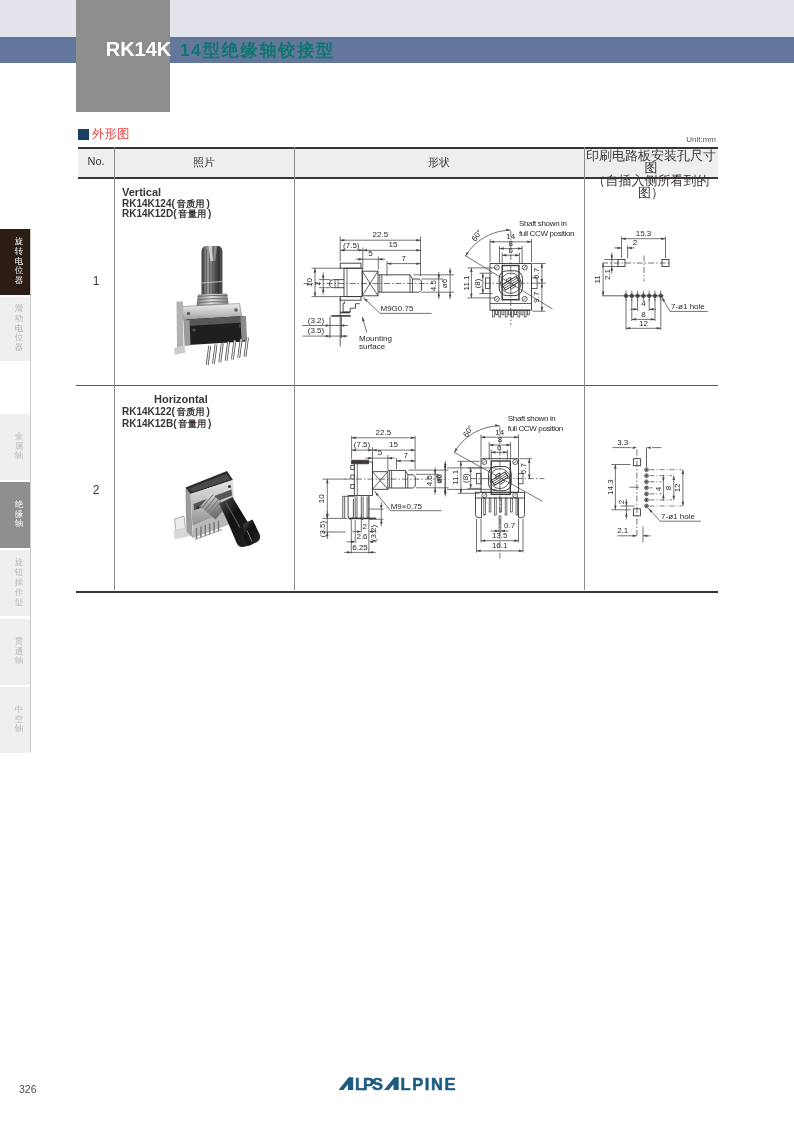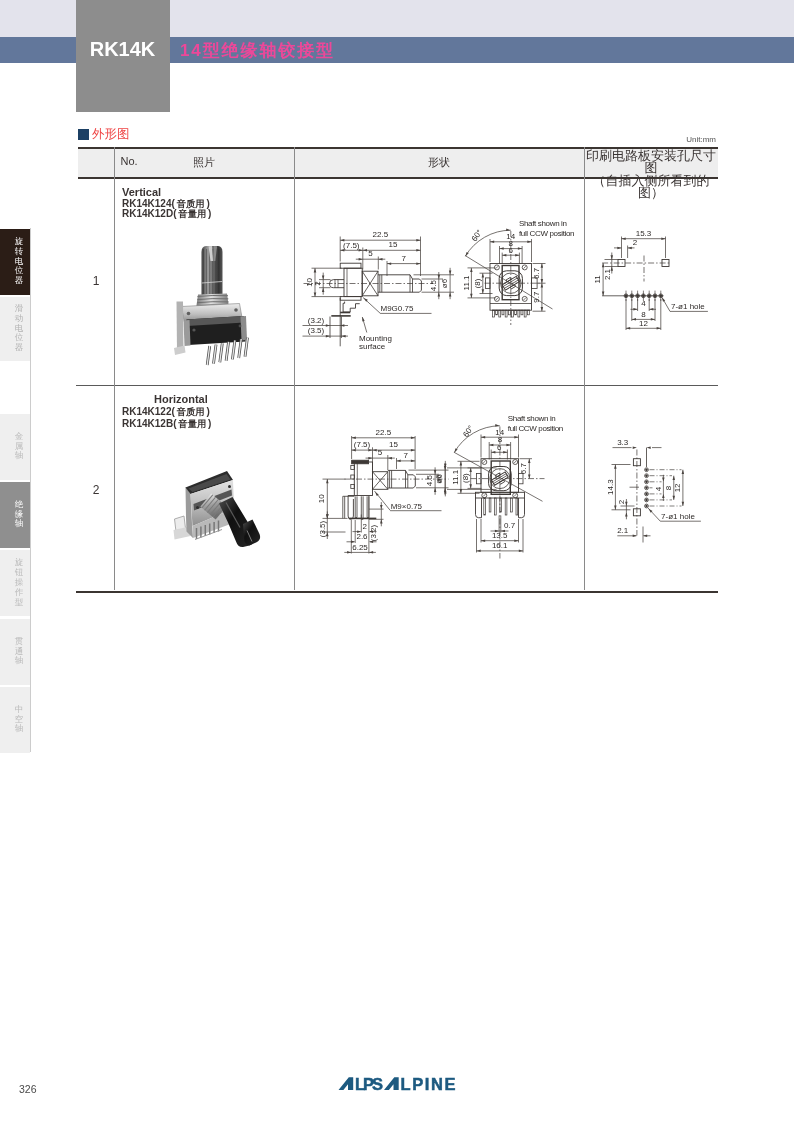--- a/index.html
+++ b/index.html
@@ -7,25 +7,25 @@
          font-family:"Liberation Sans",sans-serif; overflow:hidden; }
   .abs { position:absolute; }
 </style>
 </head>
 <body>
 
 <div class="abs" style="left:0;top:0;width:794px;height:37px;background:#e3e3ec;"></div>
 
 <div class="abs" style="left:0;top:37px;width:794px;height:26px;background:#62779b;"></div>
 
-<div class="abs" style="left:180px;top:38.5px;font-size:17px;font-weight:bold;color:#ec4899;letter-spacing:1.9px;">14型绝缘轴铰接型</div>
+<div class="abs" style="left:180px;top:38.5px;font-size:17px;font-weight:bold;color:#0f766e;letter-spacing:1.9px;">14型绝缘轴铰接型</div>
 
 <div class="abs" style="left:75.5px;top:0;width:94px;height:112px;background:#8d8d8d;"></div>
 
-<div class="abs" style="left:75.5px;top:38px;width:94px;text-align:center;font-size:20px;font-weight:bold;color:#ffffff;">RK14K</div>
+<div class="abs" style="left:75.5px;top:38px;width:94px;text-align:center;font-size:20px;font-weight:bold;color:#ffffff;padding-left:16px;">RK14K</div>
 
 <div style="position:absolute;left:30px;top:228px;width:1px;height:524px;background:#cccccc;"></div>
 
 <div style="position:absolute;left:0;top:228.5px;width:30px;height:66px;background:#2b1d16;display:flex;align-items:center;justify-content:center;">
     <div style="font-size:8.5px;line-height:9.9px;color:#ffffff;text-align:center;padding-left:8px;">旋<br>转<br>电<br>位<br>器</div>
   </div>
 
 <div style="position:absolute;left:0;top:296.5px;width:30px;height:64px;background:#efefef;display:flex;align-items:center;justify-content:center;">
     <div style="font-size:8.5px;line-height:9.9px;color:#b2b2b2;text-align:center;padding-left:8px;">滑<br>动<br>电<br>位<br>器</div>
   </div>
@@ -65,21 +65,21 @@
 <div class="abs" style="left:76px;top:385px;width:641.5px;height:1px;background:#5a5a5a;"></div>
 
 <div class="abs" style="left:76px;top:591px;width:641.5px;height:2px;background:#3b3531;"></div>
 
 <div class="abs" style="left:113.5px;top:147px;width:1px;height:443px;background:#8a8a8a;"></div>
 
 <div class="abs" style="left:294px;top:147px;width:1px;height:443px;background:#8a8a8a;"></div>
 
 <div class="abs" style="left:584px;top:147px;width:1px;height:443px;background:#8a8a8a;"></div>
 
-<div class="abs" style="left:78px;top:155px;width:36px;text-align:center;font-size:11px;color:#3a3433;margin-left:33px;">No.</div>
+<div class="abs" style="left:78px;top:155px;width:36px;text-align:center;font-size:11px;color:#3a3433;">No.</div>
 
 <div class="abs" style="left:113.5px;top:155px;width:181px;text-align:center;font-size:11px;color:#3a3433;">照片</div>
 
 <div class="abs" style="left:294px;top:155px;width:290px;text-align:center;font-size:11px;color:#3a3433;">形状</div>
 
 <div class="abs" style="left:584px;top:149.5px;width:134px;text-align:center;font-size:13px;line-height:12.5px;color:#3a3433;">印刷电路板安装孔尺寸图<br>（自插入侧所看到的图）</div>
 
 <div class="abs" style="left:78px;top:274px;width:36px;text-align:center;font-size:12px;color:#3a3433;">1</div>
 
 <div class="abs" style="left:78px;top:482.5px;width:36px;text-align:center;font-size:12px;color:#3a3433;">2</div>

